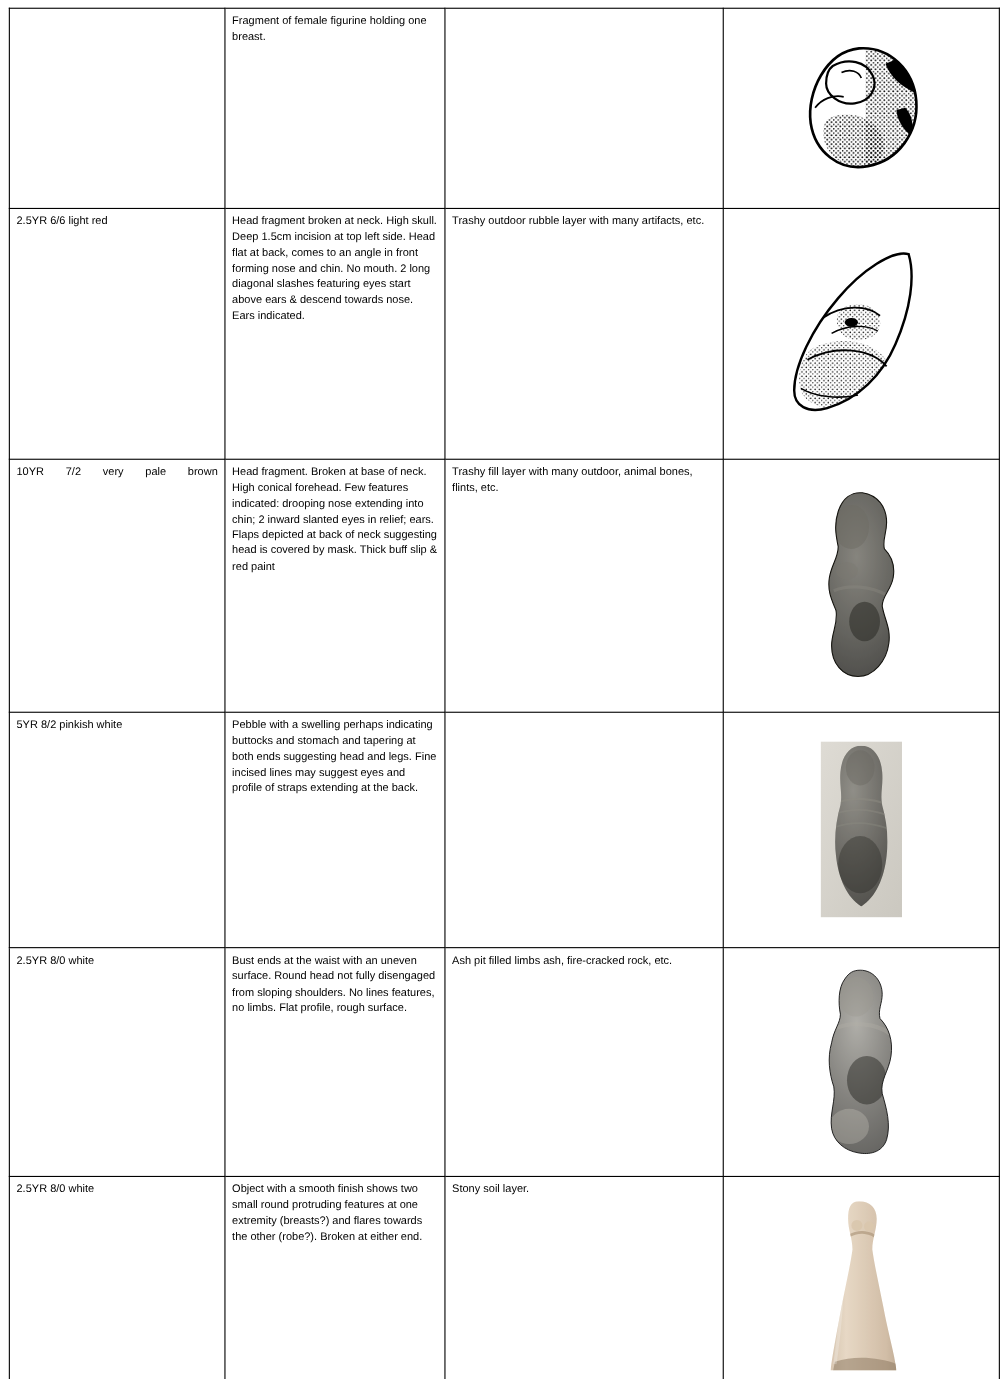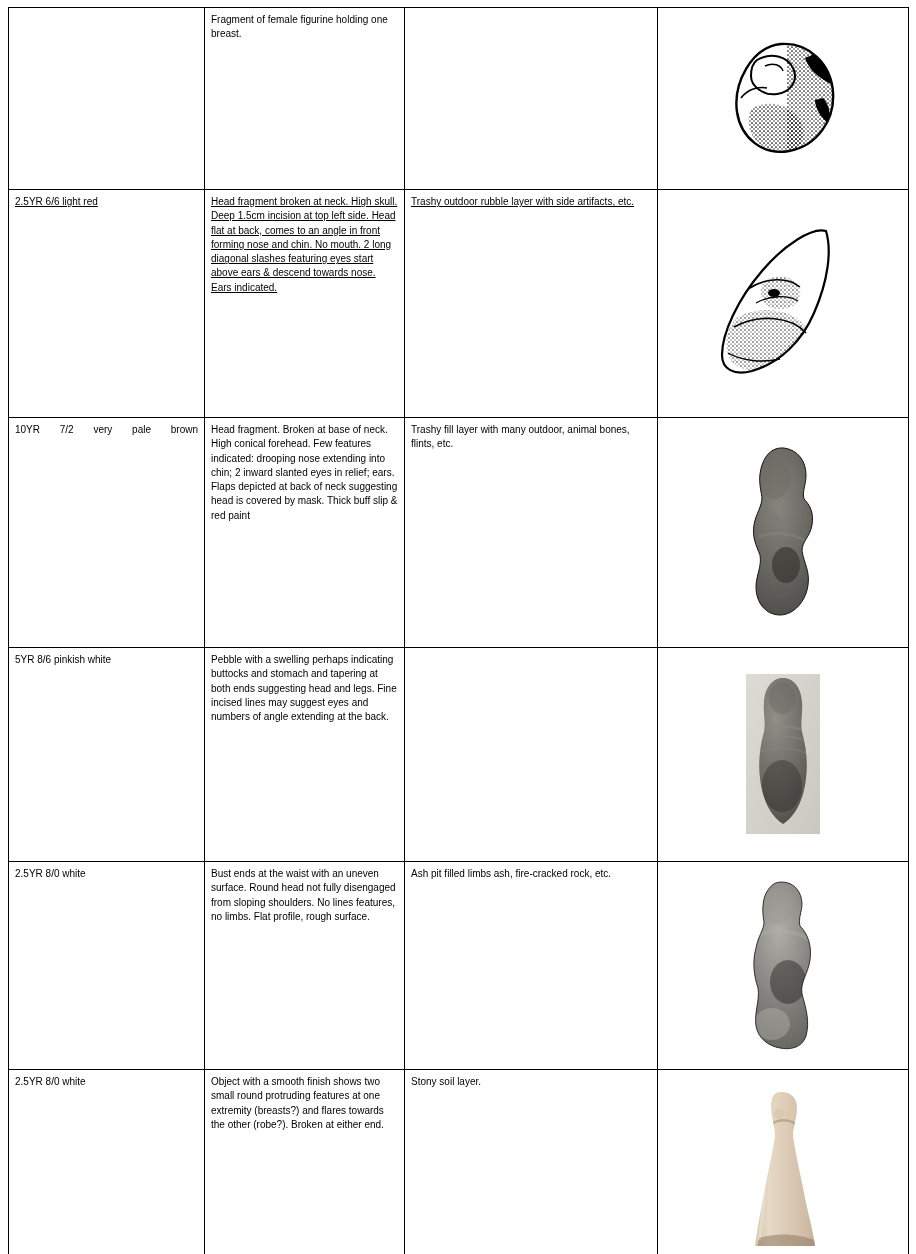--- a/index.html
+++ b/index.html
@@ -49,21 +49,21 @@
     padding: 0;
     text-align: center;
     vertical-align: middle;
   }
   .fig {
     display: block;
     margin: 0 auto;
   }
   
   tr.r1 td { height: 170px; }
-  tr.r2 td { height: 216px; text-decoration: underline; }
+  tr.r2 td { height: 216px; }
   tr.r3 td { height: 218px; }
   tr.r4 td { height: 202px; }
   tr.r5 td { height: 196px; }
   tr.r6 td { height: 190px; }
 
   .fig-wrap {
     display: flex;
     align-items: center;
     justify-content: center;
     height: 100%;
@@ -121,21 +121,21 @@
               <path d="M42 28 C50 24 58 27 60 33" fill="none" stroke="#000" stroke-width="1.5"></path>
               <path d="M18 60 C24 52 34 48 44 50" fill="none" stroke="#000" stroke-width="1.6"></path>
             </svg>
           </div>
         </td>
       </tr>
 
       <tr class="r2">
         <td class="munsell">2.5YR 6/6 light red</td>
         <td class="desc">Head fragment broken at neck. High skull. Deep 1.5cm incision at top left side. Head flat at back, comes to an angle in front forming nose and chin. No mouth. 2 long diagonal slashes featuring eyes start above ears &amp; descend towards nose. Ears indicated.</td>
-        <td class="context">Trashy outdoor rubble layer with side artifacts, etc.</td>
+        <td class="context">Trashy outdoor rubble layer with many artifacts, etc.</td>
         <td class="image">
           <div class="fig-wrap">
             <svg class="fig fig2" viewBox="0 0 150 165">
               <defs>
                 <pattern id="stip2" width="4" height="4" patternUnits="userSpaceOnUse">
                   <circle cx="1" cy="1" r="0.7" fill="#000"></circle>
                   <circle cx="3" cy="3" r="0.55" fill="#000"></circle>
                 </pattern>
                 <clipPath id="clipHead">
                   <path d="M118 10 C124 30 120 60 106 92 C94 120 72 142 44 150 C26 155 14 148 14 134 C14 112 30 78 54 50 C76 24 104 6 118 10 Z"></path>
@@ -189,22 +189,22 @@
                 <ellipse cx="46" cy="120" rx="14" ry="18" fill="#2a2925" opacity="0.55"></ellipse>
                 <path d="M18 92 C32 86 52 88 66 96" stroke="#8e8c83" stroke-width="3" fill="none" opacity="0.35"></path>
               </g>
               <path d="M44 3 C58 5 66 16 66 30 C66 40 62 46 64 54 C70 60 74 68 72 80 C70 92 62 96 62 106 C64 118 70 126 68 140 C66 156 54 170 40 170 C26 170 16 158 16 142 C16 130 22 122 20 110 C16 100 12 92 14 80 C16 68 22 62 22 52 C20 42 18 32 22 20 C26 8 34 2 44 3 Z" fill="none" stroke="#15140f" stroke-width="1"></path>
             </svg>
           </div>
         </td>
       </tr>
 
       <tr class="r4">
-        <td class="munsell">5YR 8/6 pinkish white</td>
-        <td class="desc">Pebble with a swelling perhaps indicating buttocks and stomach and tapering at both ends suggesting head and legs. Fine incised lines may suggest eyes and numbers of angle extending at the back.</td>
+        <td class="munsell">5YR 8/2 pinkish white</td>
+        <td class="desc">Pebble with a swelling perhaps indicating buttocks and stomach and tapering at both ends suggesting head and legs. Fine incised lines may suggest eyes and profile of straps extending at the back.</td>
         <td class="context"></td>
         <td class="image">
           <div class="fig-wrap">
             <svg class="fig fig4" viewBox="0 0 74 160">
               <defs>
                 <linearGradient id="gbg4" x1="0" y1="0" x2="1" y2="1">
                   <stop offset="0%" stop-color="#dedbd4"></stop>
                   <stop offset="100%" stop-color="#cbc8c0"></stop>
                 </linearGradient>
                 <radialGradient id="g4" cx="40%" cy="28%" r="80%">

